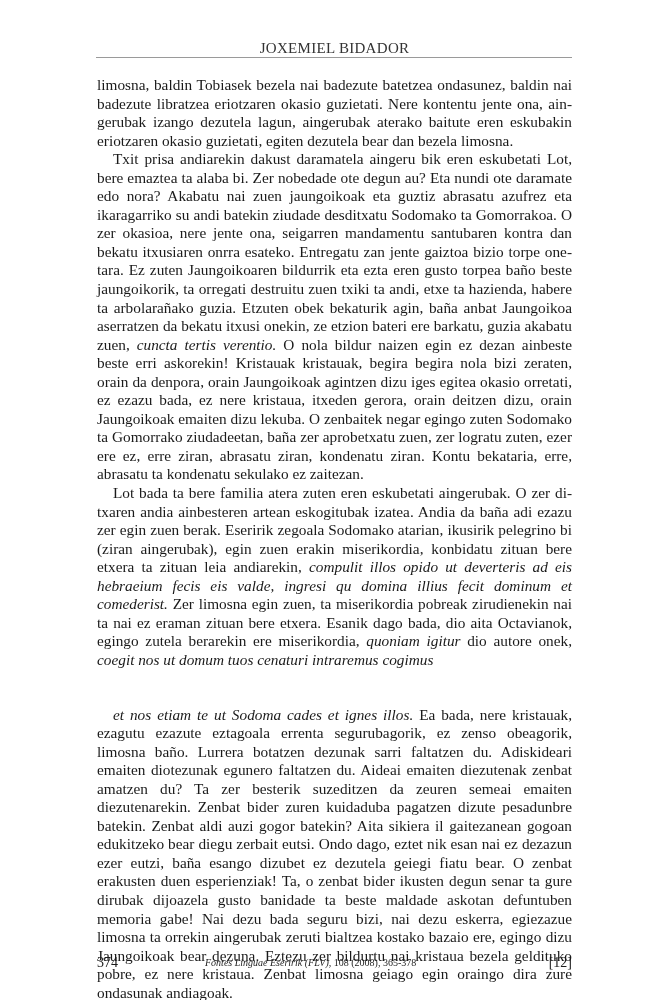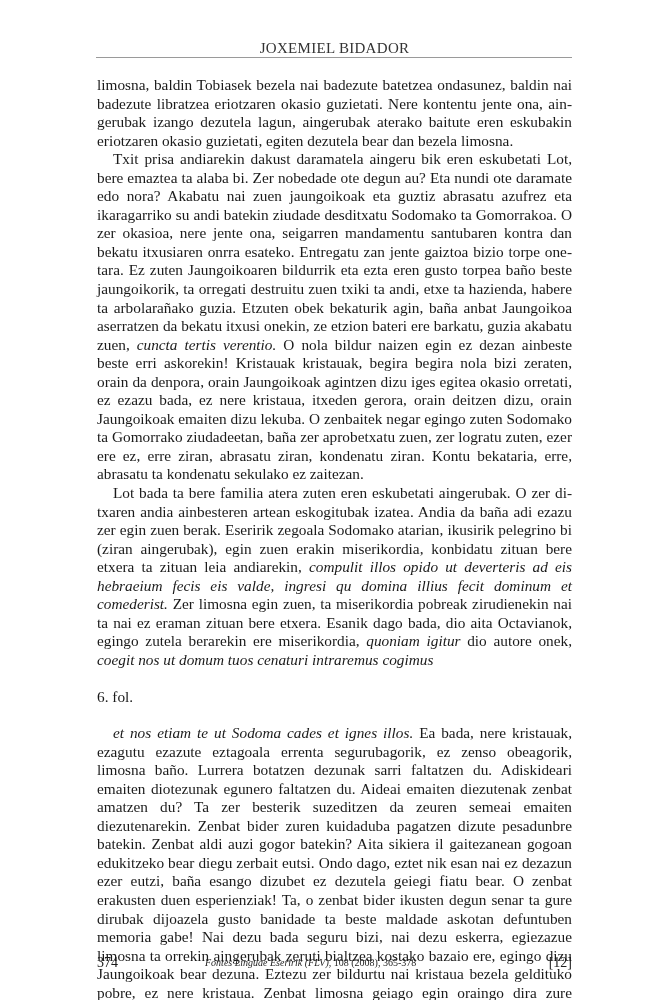--- a/index.html
+++ b/index.html
@@ -25,21 +25,20 @@
 <body>
 
 <div class="running-head">JOXEMIEL BIDADOR</div>
 <div class="head-rule"></div>
 
 <div class="text-block">
   <p><span>limosna, baldin Tobiasek bezela nai badezute batetzea ondasunez, baldin nai badezute libratzea eriotzaren okasio guzietati. Nere kontentu jente ona, ain­gerubak izango dezutela lagun, aingerubak aterako baitute eren eskubakin eriotzaren okasio guzietati, egiten dezutela bear dan bezela limosna.</span></p>
   <p class="indent"><span>Txit prisa andiarekin dakust daramatela aingeru bik eren eskubetati Lot, bere emaztea ta alaba bi. Zer nobedade ote degun au? Eta nundi ote dara­mate edo nora? Akabatu nai zuen jaungoikoak eta guztiz abrasatu azufrez eta ikaragarriko su andi batekin ziudade desditxatu Sodomako ta Gomorrakoa. O zer okasioa, nere jente ona, seigarren mandamentu santubaren kontra dan bekatu itxusiaren onrra esateko. Entregatu zan jente gaiztoa bizio torpe one­tara. Ez zuten Jaungoikoaren bildurrik eta ezta eren gusto torpea baño beste jaungoikorik, ta orregati destruitu zuen txiki ta andi, etxe ta hazienda, habe­re ta arbolarañako guzia. Etzuten obek bekaturik agin, baña anbat Jaungoi­koa aserratzen da bekatu itxusi onekin, ze etzion bateri ere barkatu, guzia akabatu zuen, </span><em>cuncta tertis verentio.</em><span> O nola bildur naizen egin ez dezan ain­beste beste erri askorekin! Kristauak kristauak, begira begira nola bizi zera­ten, orain da denpora, orain Jaungoikoak agintzen dizu iges egitea okasio orretati, ez ezazu bada, ez nere kristaua, itxeden gerora, orain deitzen dizu, orain Jaungoikoak emaiten dizu lekuba. O zenbaitek negar egingo zuten So­domako ta Gomorrako ziudadeetan, baña zer aprobetxatu zuen, zer logratu zuten, ezer ere ez, erre ziran, abrasatu ziran, kondenatu ziran. Kontu bekata­ria, erre, abrasatu ta kondenatu sekulako ez zaitezan.</span></p>
   <p class="indent"><span>Lot bada ta bere familia atera zuten eren eskubetati aingerubak. O zer di­txaren andia ainbesteren artean eskogitubak izatea. Andia da baña adi ezazu zer egin zuen berak. Eseririk zegoala Sodomako atarian, ikusirik pelegrino bi (ziran aingerubak), egin zuen erakin miserikordia, konbidatu zituan bere etxera ta zituan leia andiarekin, </span><em>compulit illos opido ut deverteris ad eis hebra­eium fecis eis valde, ingresi qu domina illius fecit dominum et comederist.</em><span> Zer li­mosna egin zuen, ta miserikordia pobreak zirudienekin nai ta nai ez eraman zituan bere etxera. Esanik dago bada, dio aita Octavianok, egingo zutela be­rarekin ere miserikordia, </span><em>quoniam igitur</em><span> dio autore onek, </span><em>coegit nos ut domum tuos cenaturi intraremus cogimus</em></p>
   <div class="gap"></div>
-  <p class="folio-label">6. fol.</p>
   <div class="gap"></div>
   <p class="indent"><em>et nos etiam te ut Sodoma cades et ignes illos.</em><span> Ea bada, nere kristauak, eza­gutu ezazute eztagoala errenta segurubagorik, ez zenso obeagorik, limosna baño. Lurrera botatzen dezunak sarri faltatzen du. Adiskideari emaiten dio­tezunak egunero faltatzen du. Aideai emaiten diezutenak zenbat amatzen du? Ta zer besterik suzeditzen da zeuren semeai emaiten diezutenarekin. Zenbat bider zuren kuidaduba pagatzen dizute pesadunbre batekin. Zenbat aldi au­zi gogor batekin? Aita sikiera il gaitezanean gogoan edukitzeko bear diegu zerbait eutsi. Ondo dago, eztet nik esan nai ez dezazun ezer eutzi, baña esan­go dizubet ez dezutela geiegi fiatu bear. O zenbat erakusten duen esperien­ziak! Ta, o zenbat bider ikusten degun senar ta gure dirubak dijoazela gusto banidade ta beste maldade askotan defuntuben memoria gabe! Nai dezu ba­da seguru bizi, nai dezu eskerra, egiezazue limosna ta orrekin aingerubak ze­ruti bialtzea kostako bazaio ere, egingo dizu Jaungoikoak bear dezuna. Ezte­zu zer bildurtu nai kristaua bezela geldituko pobre, ez nere kristaua. Zenbat limosna geiago egin oraingo dira zure ondasunak andiagoak.</span></p>
 </div>
 
 <div class="footer">
   <span class="page-num">374</span>
   <span class="journal-ref"><span>Fontes Linguae Eseririk (FLV),</span><span class="plain"> 108 (2008), 365-378</span></span>
   <span class="section-num">[12]</span>
 </div>
 

